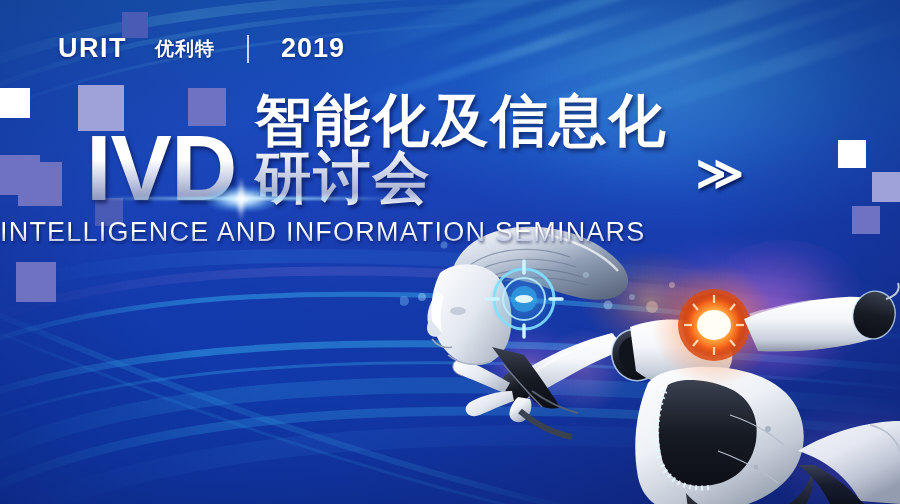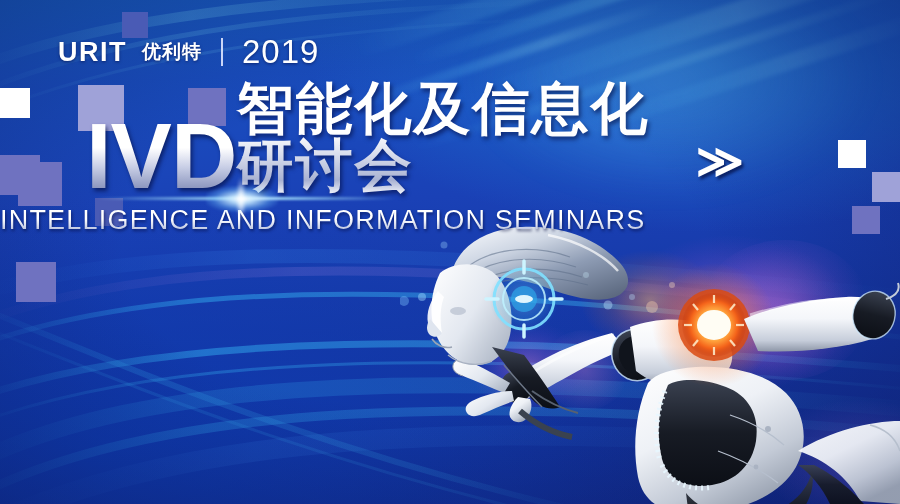--- a/index.html
+++ b/index.html
@@ -50,57 +50,57 @@
   
   .sq{position:absolute;}
   .sq-white{background:#ffffff;}
   .sq-lilac{background:#9fa2d8;}
   .sq-violet{background:#6f72c0;}
   .sq-dim{background:#4a5bb5;}
 
   
   #logo-row{
     position:absolute;left:58px;top:33px;
-    display:flex;align-items:center;gap:15px;
+    display:flex;align-items:center;gap:28px;
     color:#ffffff;
     text-shadow:0 1px 3px rgba(0,10,60,.55);
     z-index:30;
   }
   #logo-row .urit{
     font-size:27px;font-weight:bold;letter-spacing:1.5px;
   }
   #logo-row .cn{
     font-size:19px;font-weight:bold;letter-spacing:1px;
   }
   #logo-row .divider{
     width:2px;height:28px;background:#dfe6ff;opacity:.9;margin:0 4px;
   }
   #logo-row .year{
-    font-size:33px;font-weight:normal;letter-spacing:1px;
-  }
-
-  
-  #title-block{position:absolute;left:0;top:104px;width:740px;z-index:30;}
+    font-size:27px;font-weight:bold;letter-spacing:1px;
+  }
+
+  
+  #title-block{position:absolute;left:0;top:116px;width:740px;z-index:30;}
 
   #title-main{
     display:flex;align-items:flex-end;
     padding-left:86px;
     height:96px;
   }
   #ivd{
     font-size:92px;font-weight:bold;letter-spacing:-1px;line-height:.95;
     background:linear-gradient(180deg,#ffffff 0%,#ffffff 40%,#c9cfe6 62%,#8d97bf 86%,#e8ecf8 100%);
     -webkit-background-clip:text;background-clip:text;
     color:transparent;-webkit-text-fill-color:transparent;
     filter:drop-shadow(2px 3px 2px rgba(3,12,64,.65));
     font-family:"Liberation Sans", sans-serif;
   }
   #cn-title{
     font-size:57px;font-weight:bold;letter-spacing:2px;line-height:1;
-    margin-bottom:6px;
+    margin-left:18px;margin-bottom:6px;
     background:linear-gradient(180deg,#ffffff 0%,#ffffff 46%,#d7dcec 66%,#a9b2d2 88%,#f0f3fb 100%);
     -webkit-background-clip:text;background-clip:text;
     color:transparent;-webkit-text-fill-color:transparent;
     filter:drop-shadow(2px 3px 2px rgba(3,12,64,.6));
   }
   #chevrons{
     font-size:46px;font-weight:bold;color:#ffffff;
     margin-left:12px;margin-bottom:12px;letter-spacing:-4px;
     text-shadow:2px 3px 3px rgba(3,12,64,.7);
   }

